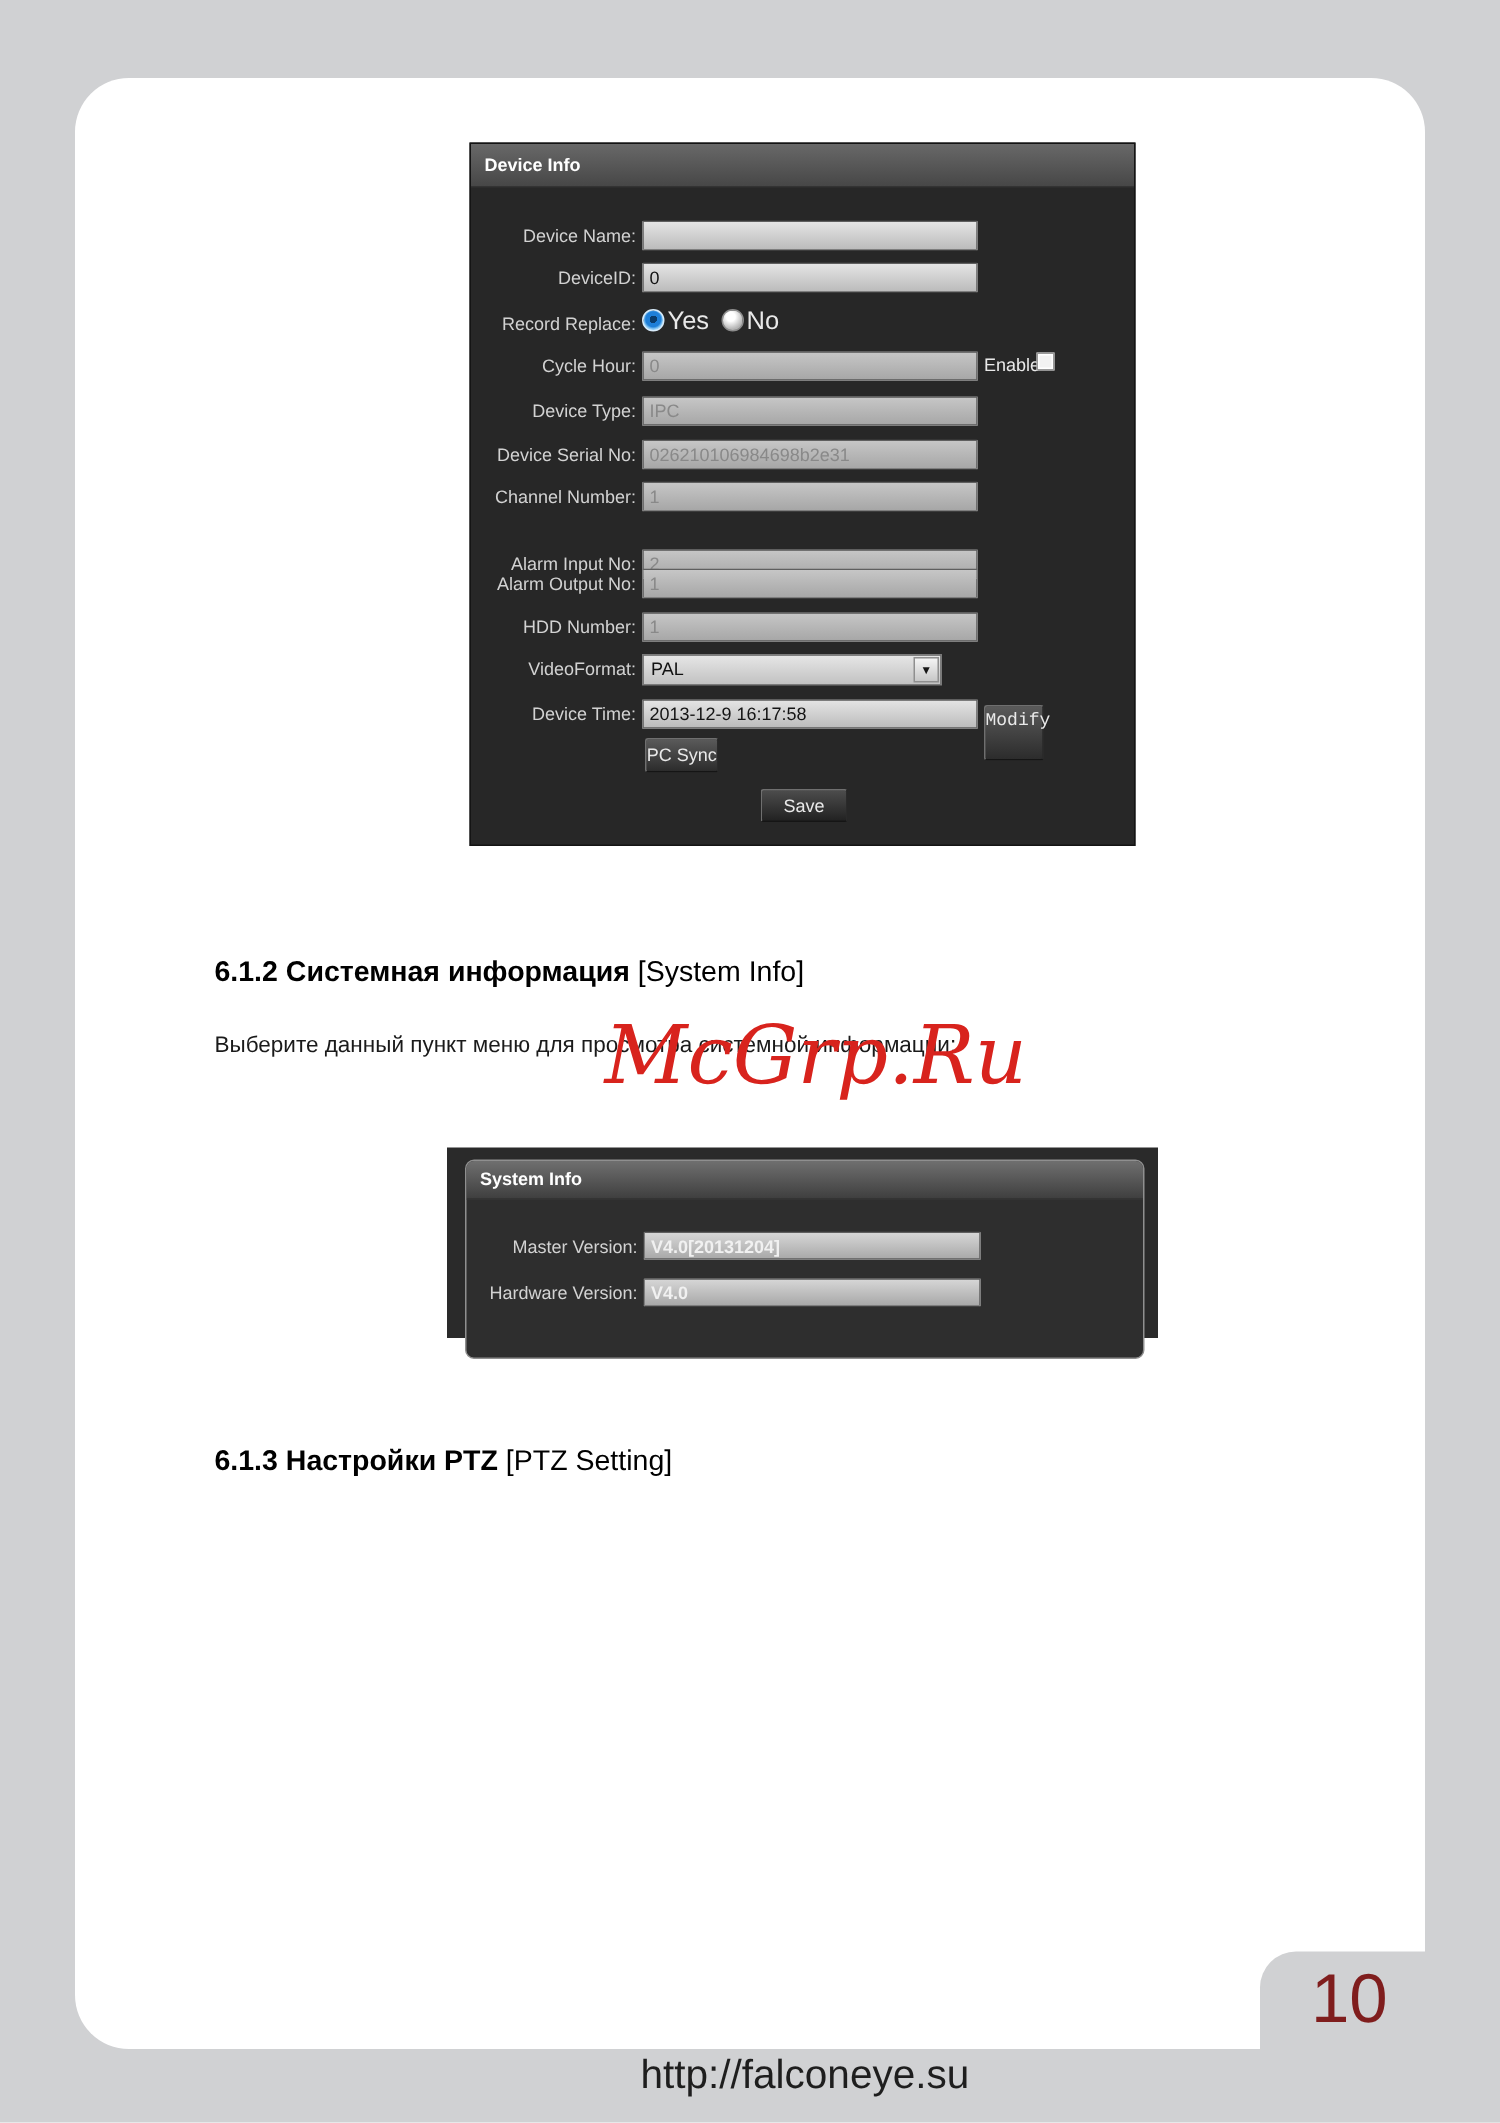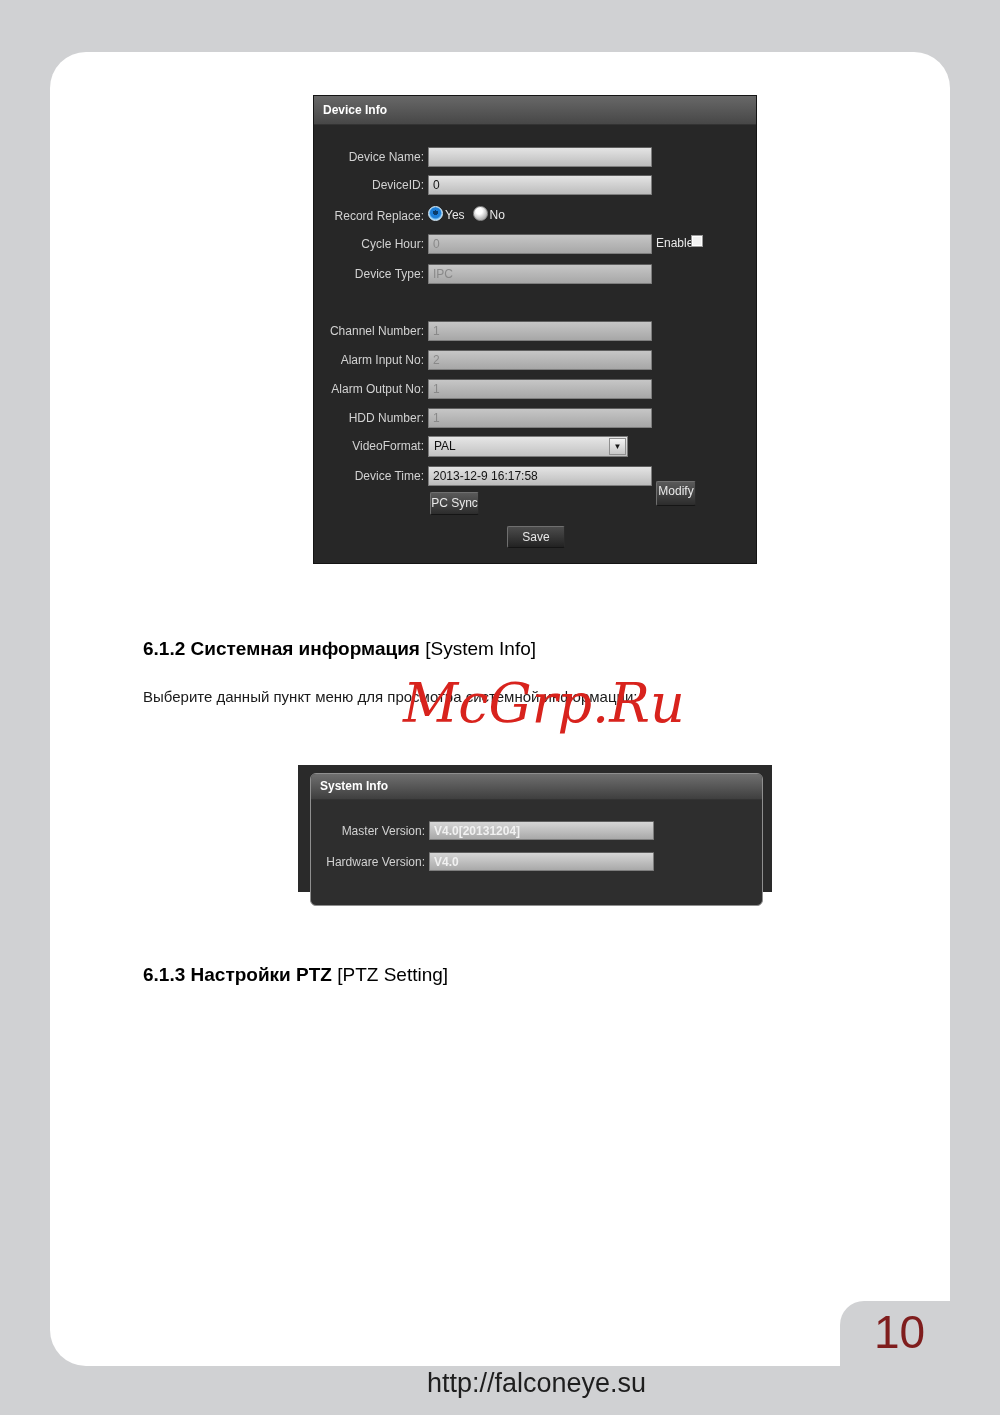--- a/index.html
+++ b/index.html
@@ -45,21 +45,21 @@
   }
   .radio{display:inline-block;width:13px;height:13px;border-radius:50%;vertical-align:-2px;margin-right:2px;}
   .radio.on{
     border:1px solid #d8ecfb;
     background:radial-gradient(circle at 50% 45%, #0a3c6b 0 2.5px, #1e7fd8 2.5px 5px, #8ecdf7 6.5px);
   }
   .radio.off{
     border:1px solid #8d8d8d;
     background:radial-gradient(circle at 40% 32%, #ffffff 0 3px, #b5b5b5 70%);
   }
-  .radio-text{color:#e9e9e9;font-size:12px;margin-right:8px;}
+  .radio-text{color:#e9e9e9;font-size:17px;margin-right:8px;}
   .cbox{
     position:absolute;width:12px;height:12px;box-sizing:border-box;
     background:#f2f2f2;border:1px solid #999;box-shadow:inset 0 0 0 1px #ffffff;
   }
   .sel{
     position:absolute;left:114px;width:200px;height:21px;box-sizing:border-box;
     border:1px solid #7a7a7a;background:linear-gradient(180deg,#e6e6e6,#c2c2c2);
     font-size:12px;color:#111;line-height:19px;padding-left:5px;
   }
   .sel-arrow{
@@ -127,27 +127,31 @@
       <input class="inp dis" disabled="" value="0" style="">
       <span style="position:absolute;left:342px;color:#e9e9e9;font-size:12px;line-height:18px;">Enable</span>
       <span class="cbox" style="left:377px;top:1px;"></span>
     </div>
 
     <div class="row" style="top:168px;">
       <span class="flabel">Device Type:</span>
       <input class="inp dis" disabled="" value="IPC" style="">
     </div>
 
+    <div class="row" style="top:197px;">
+      <span class="flabel">Device Serial No:</span>
+      <input class="inp dis" disabled="" value="026210106984698b2e31" style="">
+    </div>
 
     <div class="row" style="top:225px;">
       <span class="flabel">Channel Number:</span>
       <input class="inp dis" disabled="" value="1" style="">
     </div>
 
-    <div class="row" style="top:254px;">
+    <div class="row" style="top:270px;">
       <span class="flabel">Alarm Input No:</span>
       <input class="inp dis" disabled="" value="2" style="">
     </div>
 
     <div class="row" style="top:283px;">
       <span class="flabel">Alarm Output No:</span>
       <input class="inp dis" disabled="" value="1" style="">
     </div>
 
     <div class="row" style="top:312px;">
@@ -159,21 +163,21 @@
       <span class="flabel">VideoFormat:</span>
       <span class="sel">
         <span>PAL</span>
         <span class="sel-arrow">▼</span>
       </span>
     </div>
 
     <div class="row" style="top:370px;">
       <span class="flabel">Device Time:</span>
       <input class="inp" value="2013-12-9 16:17:58" style="">
-      <span class="dbtn" style="left:342px;top:15px;width:40px;height:25px;">Modify</span>
+      <span class="dbtn" style="left:342px;top:4px;width:40px;height:37px;font-family:Liberation Mono, monospace;">Modify</span>
     </div>
 
     <span class="dbtn" style="left:116px;top:396px;width:49px;height:23px;line-height:21px;">PC Sync</span>
 
     <span class="dbtn" style="left:193px;top:430px;width:58px;height:22px;line-height:20px;background:linear-gradient(180deg,#4c4c4c,#222);">Save</span>
   </div>
 
   <div class="heading" style="left:93px;top:586px;">
     <b>6.1.2 Системная информация</b><span> [System Info]</span>
   </div>

